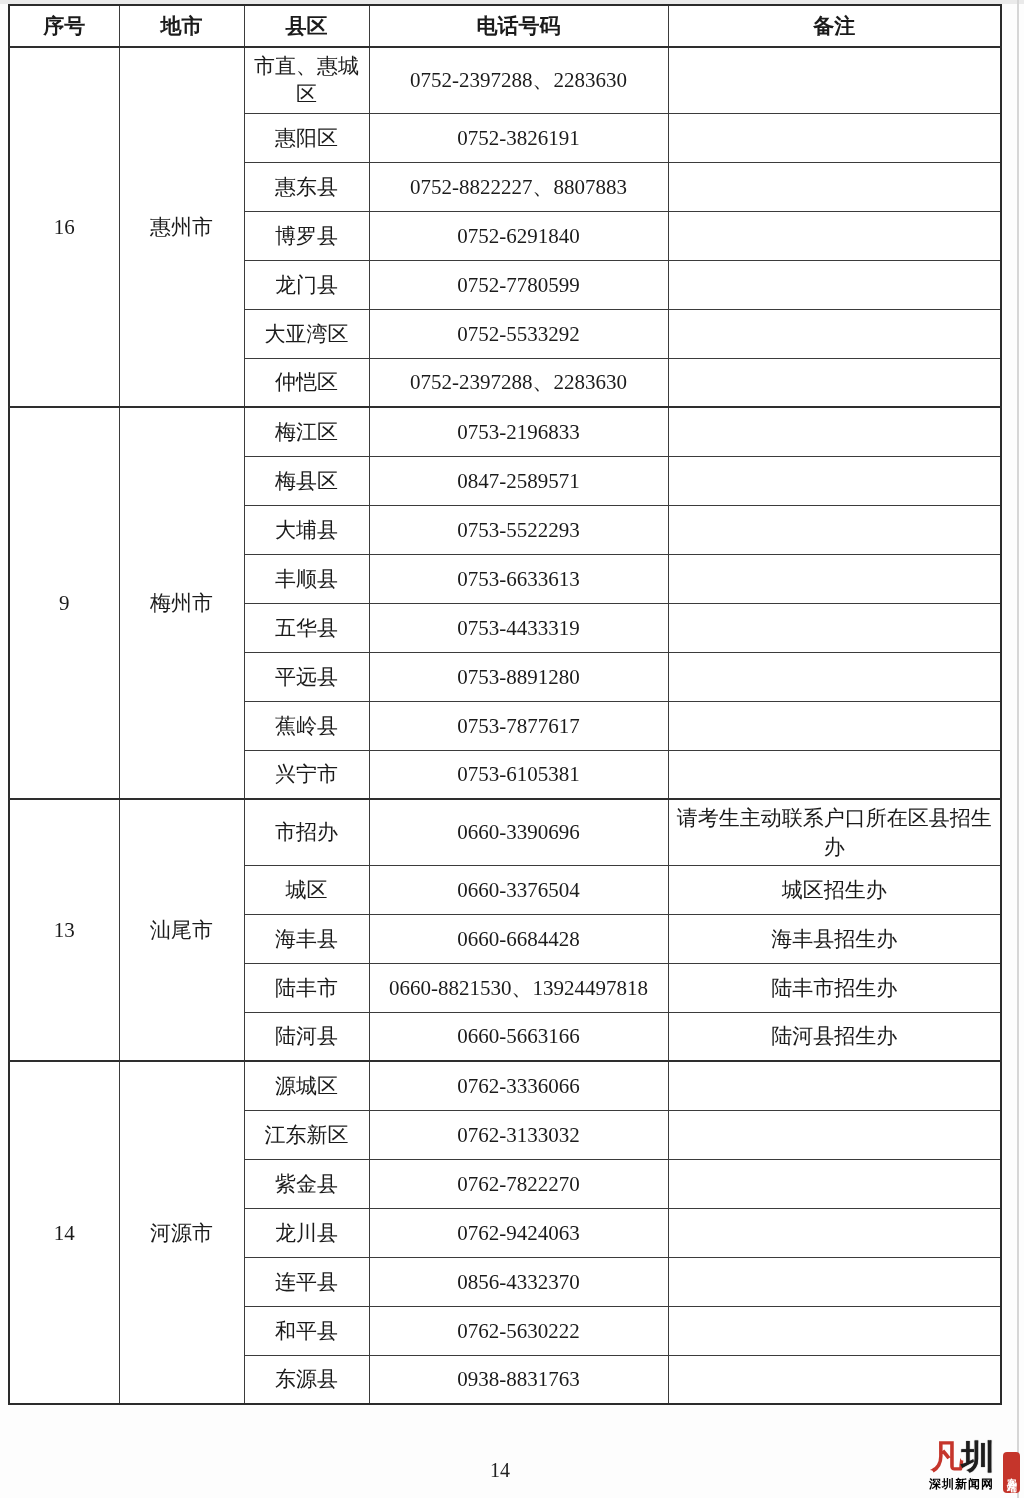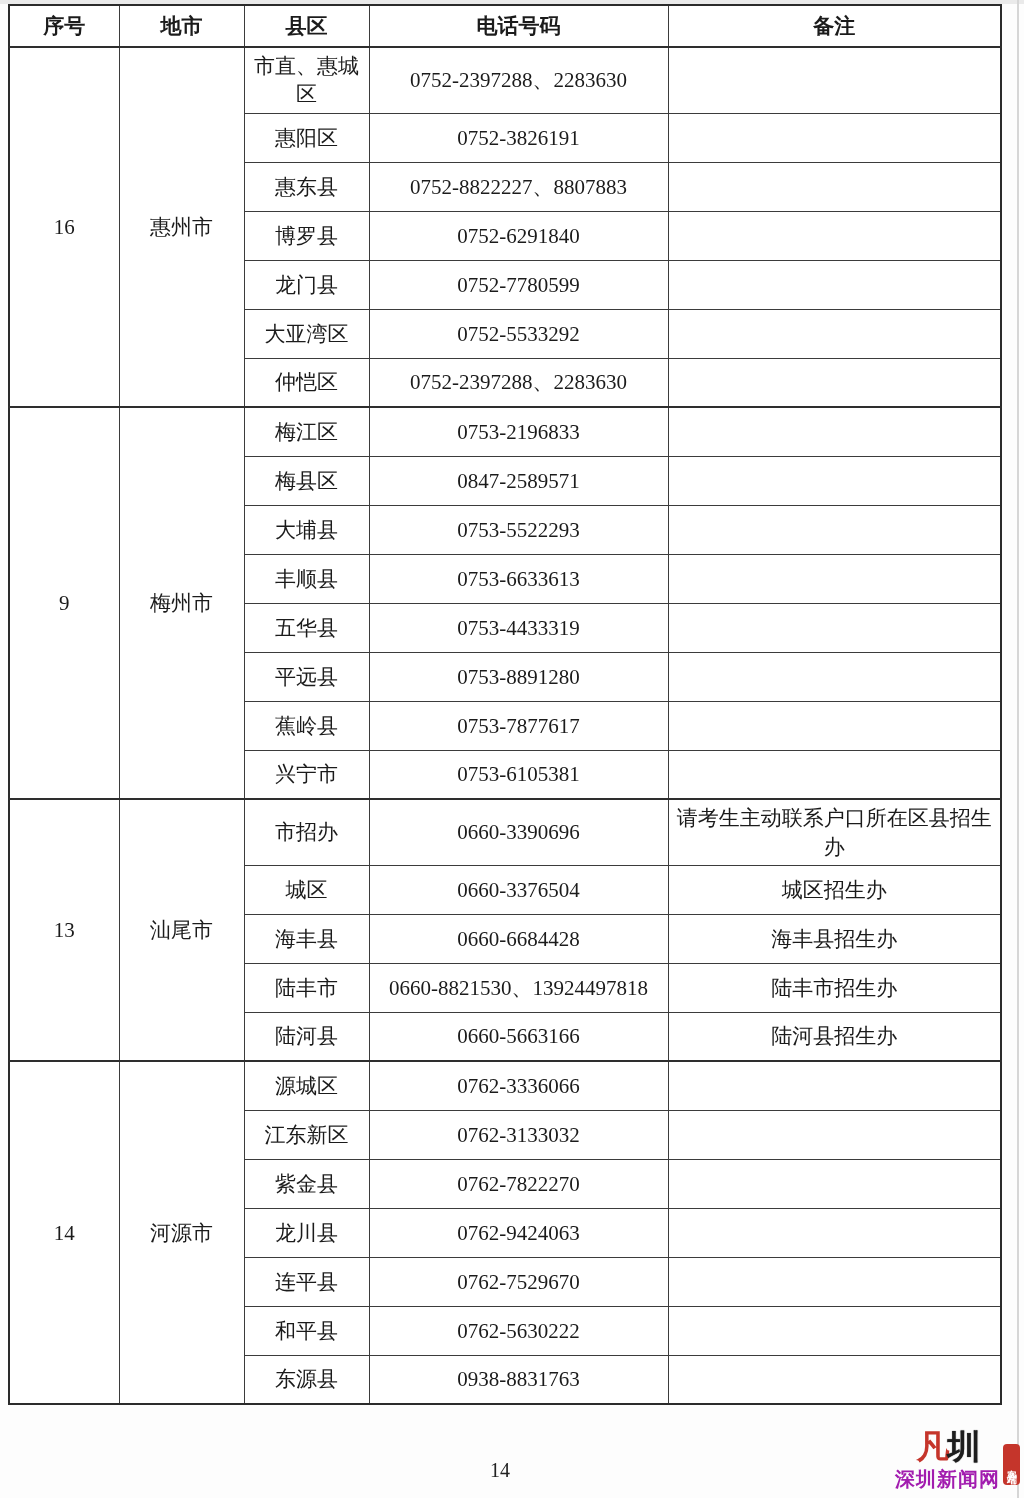--- a/index.html
+++ b/index.html
@@ -61,43 +61,43 @@
     bottom: 16px;
     text-align: center;
     font-size: 20px;
     color: #222;
   }
   .logo {
     position: absolute;
     right: 4px;
     bottom: 5px;
     display: flex;
-    align-items: center;
-    gap: 3px;
+    align-items: flex-end;
+    gap: 9px;
   }
   .logo-main {
     display: flex;
     flex-direction: column;
     align-items: center;
   }
   .logo-mark {
     font-family: "Liberation Sans", sans-serif;
     font-size: 33px;
     font-weight: 900;
     line-height: 1.05;
     letter-spacing: -2px;
     white-space: nowrap;
   }
   .mark-red { color: #c5352b; }
   .mark-dark { color: #1d1d1d; text-shadow: 0 0 1px #1d1d1d; }
   .brand-text {
     font-family: "Liberation Sans", sans-serif;
-    font-size: 20px;
+    font-size: 12px;
     font-weight: 900;
-    color: #a21caf;
+    color: #000000;
     letter-spacing: 1px;
     margin-top: 1px;
     white-space: nowrap;
   }
   .client-seal {
     width: 17px;
     height: 41px;
     background: #c5352b;
     border-radius: 4px;
     color: #fff;
@@ -260,21 +260,21 @@
         <td>0762-7822270</td>
         <td class="note-cell"></td>
       </tr>
       <tr>
         <td>龙川县</td>
         <td>0762-9424063</td>
         <td class="note-cell"></td>
       </tr>
       <tr>
         <td>连平县</td>
-        <td>0762-7529670</td>
+        <td>0856-4332370</td>
         <td class="note-cell"></td>
       </tr>
       <tr>
         <td>和平县</td>
         <td>0762-5630222</td>
         <td class="note-cell"></td>
       </tr>
       <tr>
         <td>东源县</td>
         <td>0938-8831763</td>

